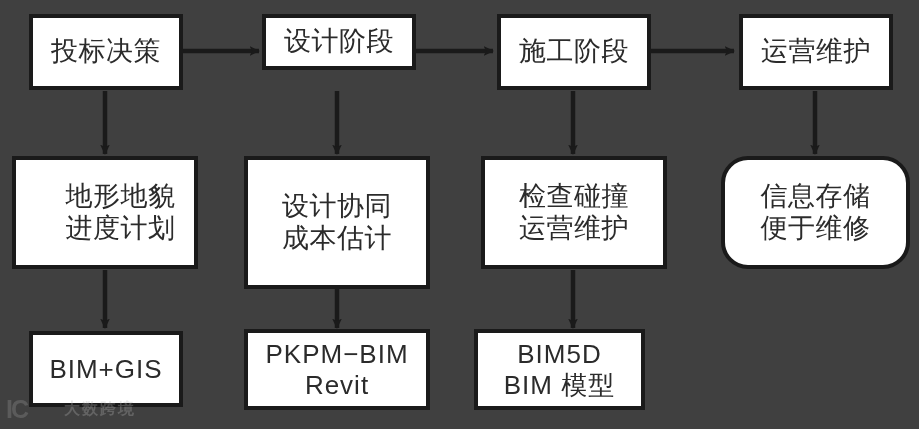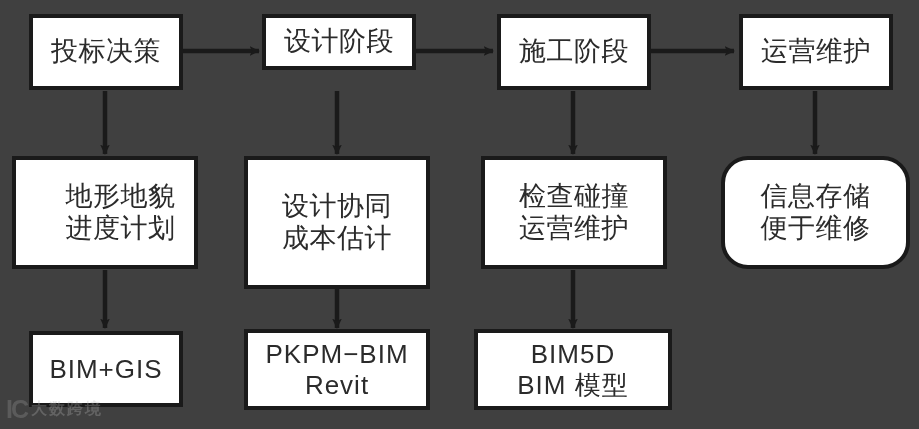--- a/index.html
+++ b/index.html
@@ -49,20 +49,21 @@
   
   #watermark {
     position: absolute;
     left: 6px;
     top: 392px;
     height: 34px;
     display: flex;
     align-items: center;
     opacity: 0.30;
     pointer-events: none;
+    gap: 33px;
   }
   #watermark .wm-mark {
     font-size: 25px;
     font-weight: bold;
     color: #9a9a9a;
     letter-spacing: -2px;
     margin-right: 4px;
   }
   #watermark .wm-text {
     font-size: 16px;
@@ -133,21 +134,21 @@
     <span class="line">便于维修</span>
   </div>
 
   <div class="node row-bot" style="left:29px;  top:331px; width:154px; height:76px;">
     <span class="line">BIM+GIS</span>
   </div>
   <div class="node row-bot" style="left:244px; top:329px; width:186px; height:81px;justify-content:center;">
     <span class="line">PKPM−BIM</span>
     <span class="line">Revit</span>
   </div>
-  <div class="node row-bot" style="left:474px; top:329px; width:198px; height:81px;">
+  <div class="node row-bot" style="left:474px; top:329px; width:171px; height:81px;">
     <span class="line">BIM5D</span>
     <span class="line">BIM 模型</span>
   </div>
 
   <div id="watermark">
     <span class="wm-mark">IC</span>
     <span class="wm-text">大数跨境</span>
   </div>
 
 </div>

